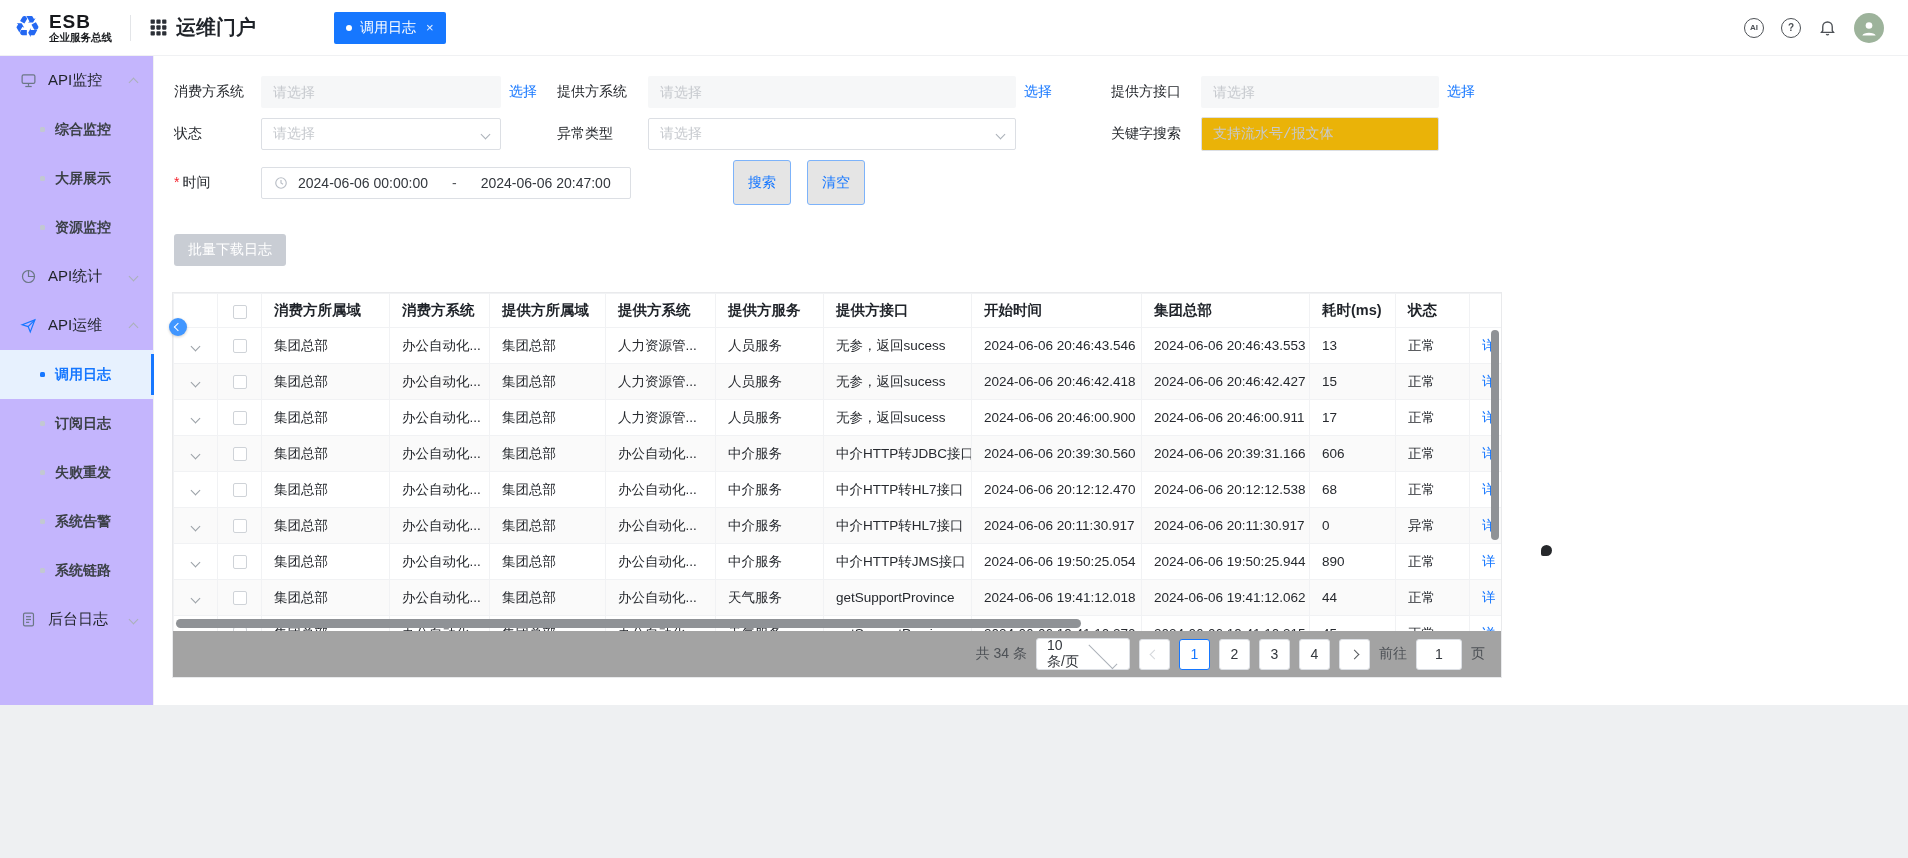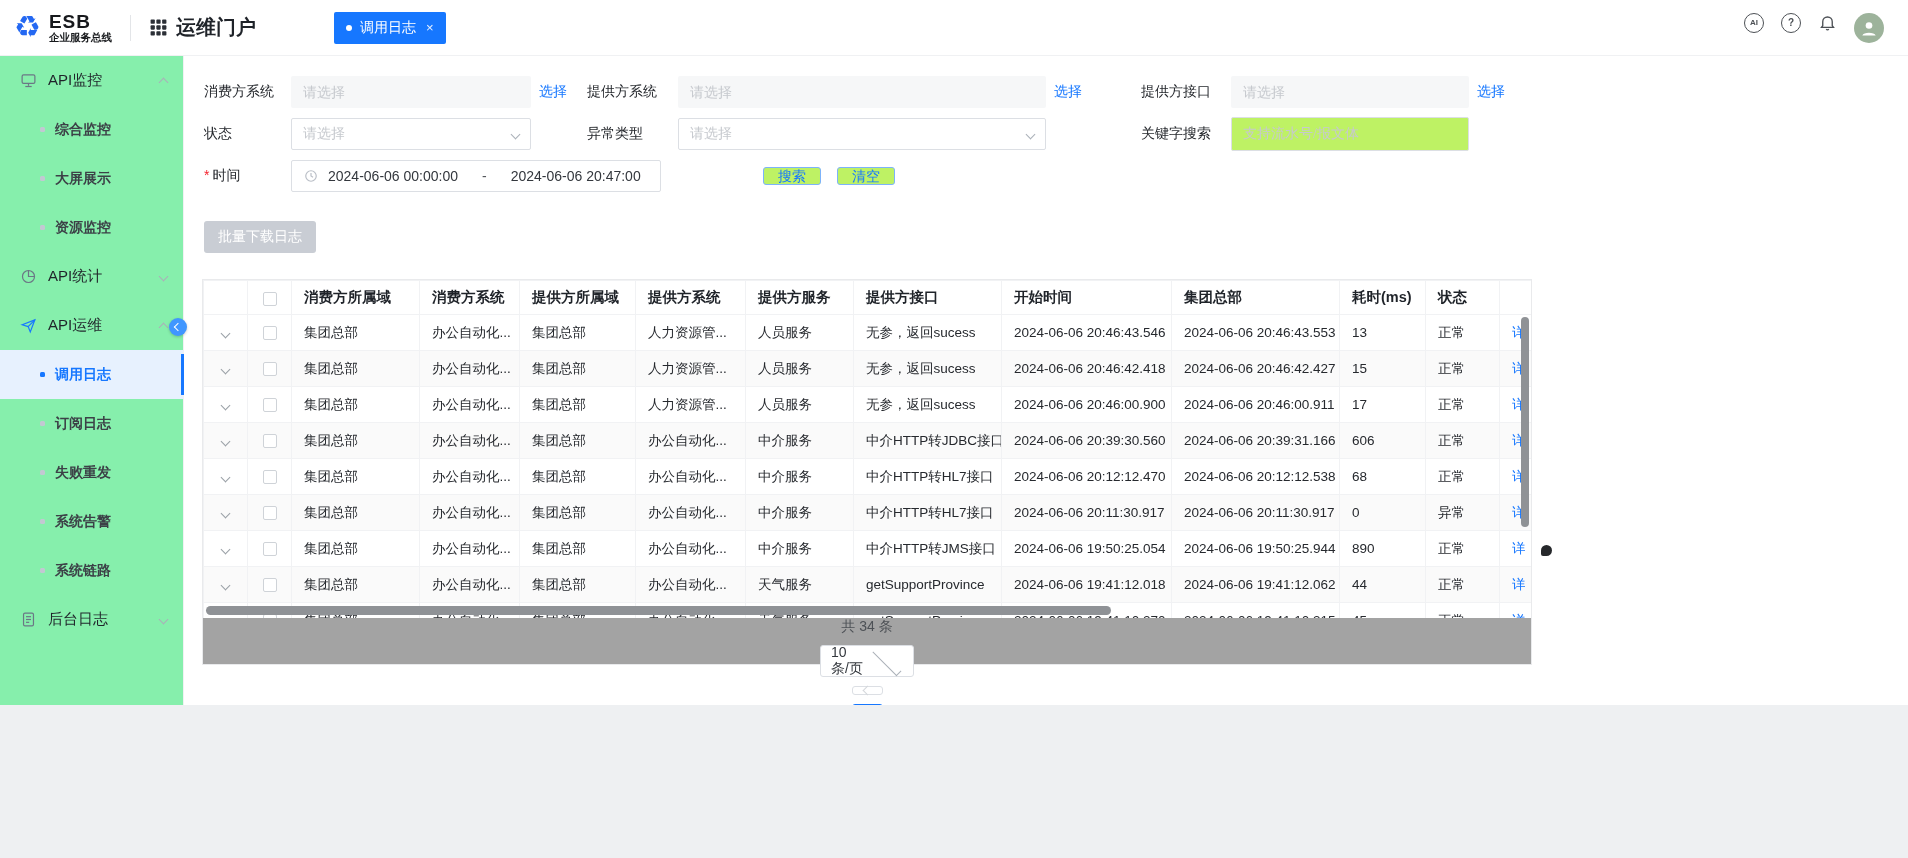--- a/index.html
+++ b/index.html
@@ -18,30 +18,30 @@
   .portal { display:flex; align-items:center; gap:8px; }
   .portal-title { font-size:20px; font-weight:700; color:#1f2329; }
   .tab { margin-left:78px; height:32px; background:#1677ff; border-radius:2px; display:flex; align-items:center; gap:8px; padding:0 12px; cursor:pointer; }
   .tab-dot { width:6px; height:6px; border-radius:50%; background:#fff; }
   .tab-label { color:#fff; font-size:14px; }
   .tab-close { color:#e8f0ff; font-size:13px; margin-left:2px; }
   .top-spacer { flex:1; }
   .search-pill { width:222px; height:32px; border:1px solid #dcdfe4; border-radius:16px; display:flex; align-items:center; padding:0 12px; gap:6px; margin-right:56px; background:#fff; }
   .search-pill input { border:none; outline:none; flex:1; font-size:13px; color:#333; background:transparent; font-family:inherit; }
   .search-pill input::placeholder { color:#c1c5cb; }
-  .top-icons { display:flex; align-items:flex-start; gap:17px; }
+  .top-icons { display:flex; align-items:center; gap:17px; }
   .icon-circle { width:20px; height:20px; border:1.5px solid #4d5156; border-radius:50%; color:#4d5156; font-size:10px; font-weight:700; display:flex; align-items:center; justify-content:center; }
   .icon-circle.small-text { font-size:8px; }
   .avatar { width:30px; height:30px; border-radius:50%; background:#9db39b; display:flex; align-items:center; justify-content:center; overflow:hidden; }
 
   
   .layout { display:flex; height:649px; position:relative; }
 
   
-  .sidebar { width:184px; background:#86efac; border-right:1px solid #f0f1f3; position:relative; flex:none; }
+  .sidebar { width:154px; background:#c4b5fd; border-right:1px solid #f0f1f3; position:relative; flex:none; }
   .menu-group { display:flex; align-items:center; height:49px; padding:0 16px 0 20px; font-size:15px; color:#1f2329; cursor:pointer; }
   .menu-group .gicon { width:18px; height:18px; margin-right:10px; flex:none; display:flex; align-items:center; }
   .menu-group .chev { margin-left:auto; }
   .menu-child { display:flex; align-items:center; height:49px; padding-left:40px; font-size:14px; color:#3c4147; position:relative; cursor:pointer;font-weight:bold; }
   .menu-child .cdot { width:5px; height:5px; border-radius:1.5px; background:#c2c8d2; margin-right:10px; flex:none; }
   .menu-child.active { background:#e7f1fe; color:#1677ff; }
   .menu-child.active .cdot { background:#1677ff; }
   .menu-child.active::after { content:""; position:absolute; right:-1px; top:4px; bottom:4px; width:3px; background:#1677ff; }
   .collapse-btn { position:absolute; left:169px; top:262px; width:18px; height:18px; border-radius:50%; background:#4096ff; z-index:5; display:flex; align-items:center; justify-content:center; cursor:pointer; box-shadow:0 1px 3px rgba(0,0,0,.2); }
 
@@ -49,42 +49,42 @@
   .content { flex:1; background:#fff; padding:20px 0 0 18px; position:relative; overflow:hidden; }
   .frow { display:flex; align-items:center; margin-bottom:9px; margin-left:2px; }
   .fg { display:flex; align-items:center; }
   .flabel { font-size:14px; color:#25282d; flex:none; }
   .req { color:#f5222d; margin-right:3px; }
   .fill-input { height:32px; background:#f6f7f8; border:none; border-radius:2px; padding:0 12px; font-size:14px; color:#333; outline:none; font-family:inherit; }
   .fill-input::placeholder, .bordered-input::placeholder { color:#c6c9ce; }
   .flink { color:#1677ff; font-size:14px; margin-left:8px; cursor:pointer; flex:none; }
   .select-box { height:32px; border:1px solid #dcdfe4; border-radius:2px; background:#fff; display:flex; align-items:center; padding:0 11px; }
   .select-box .ph { color:#c6c9ce; font-size:14px; flex:1; }
-  .bordered-input { height:32px; border:1px solid #dcdfe4; border-radius:2px; background:#bef264; padding:16px 11px; font-size:14px; color:#333; outline:none; font-family:Liberation Serif, serif; }
+  .bordered-input { height:32px; border:1px solid #dcdfe4; border-radius:2px; background:#eab308; padding:16px 11px; font-size:14px; color:#333; outline:none; font-family:Liberation Mono, monospace; }
   .time-box { height:32px; width:370px; border:1px solid #dcdfe4; border-radius:2px; background:#fff; display:flex; align-items:center; padding:0 12px; gap:10px; font-size:14px; color:#33373d; }
   .time-sep { color:#55585c; margin:0 14px; }
-  .btn-outline { height:18px; padding:0 14px; border:1px solid #7db3fa; background:#bef264; color:#1677ff; font-size:14px; border-radius:3px; cursor:pointer; font-family:inherit; }
+  .btn-outline { height:45px; padding:0 14px; border:1px solid #7db3fa; background:#e5e5e5; color:#1677ff; font-size:14px; border-radius:3px; cursor:pointer; font-family:inherit; }
   .batch-btn { margin:20px 0 0 2px; height:32px; padding:0 14px; background:#c9cdd4; color:#fff; border:none; border-radius:3px; font-size:14px; cursor:not-allowed; font-family:inherit; }
 
   
   .table-card { width:1330px; margin-top:26px; border:1px solid #e9eaec; background:#a3a3a3; }
   .table-viewport { position:relative; height:338px; overflow:hidden; }
   table { border-collapse:collapse; table-layout:fixed; width:1342px; font-size:13.5px; color:#26292e; }
   th, td { border:1px solid #f1f2f4; padding:0 12px; text-align:left; white-space:nowrap; overflow:hidden; }
   thead th { height:34px; font-weight:600; font-size:14.5px; color:#1f2329; background:#fff; }
   tbody td { height:36px; background:#fff; }
   tr.alt td { background:#fafafa; }
   td.c-exp, th.c-exp, td.c-chk, th.c-chk { text-align:center; padding:0; }
   td.c-act a { color:#1677ff; cursor:pointer; }
   .checkbox { display:inline-block; width:14px; height:14px; border:1px solid #cfd3d8; border-radius:2px; background:#fff; vertical-align:middle; }
   .scroll-x { position:absolute; left:3px; bottom:3px; width:905px; height:9px; background:#8f9296; border-radius:5px; cursor:pointer; }
   .scroll-y { position:absolute; right:2px; top:37px; width:8px; height:210px; background:#8f9296; border-radius:4px; cursor:pointer; }
 
   
-  .pagination { height:46px; display:flex; align-items:center; justify-content:space-between; gap:9px; padding:0 16px; font-size:14px; color:#4d5156;flex-direction:column; }
+  .pagination { height:46px; display:flex; align-items:center; justify-content:flex-end; gap:9px; padding:0 16px; font-size:14px; color:#4d5156; }
   .pg-size { width:94px; height:32px; border:1px solid #dcdfe4; border-radius:3px; display:flex; align-items:center; padding:0 10px; gap:6px; background:#fff; cursor:pointer; }
   .pg-size span { flex:1; color:#33373d; }
   .pg-btn { min-width:31px; height:31px; border:1px solid #dcdfe4; border-radius:3px; display:flex; align-items:center; justify-content:center; background:#fff; color:#33373d; cursor:pointer; font-size:14px; }
   .pg-btn.active { border-color:#1677ff; color:#1677ff; }
   .pg-jump-input { width:46px; height:31px; border:1px solid #dcdfe4; border-radius:3px; text-align:center; font-size:14px; color:#33373d; outline:none; font-family:inherit; }
 
   
   .chev { display:inline-block; width:7px; height:7px; border-right:1.5px solid #aab0b8; border-bottom:1.5px solid #aab0b8; }
   .chev.down { transform:rotate(45deg); }
   .chev.up { transform:rotate(-135deg); margin-top:4px; }

